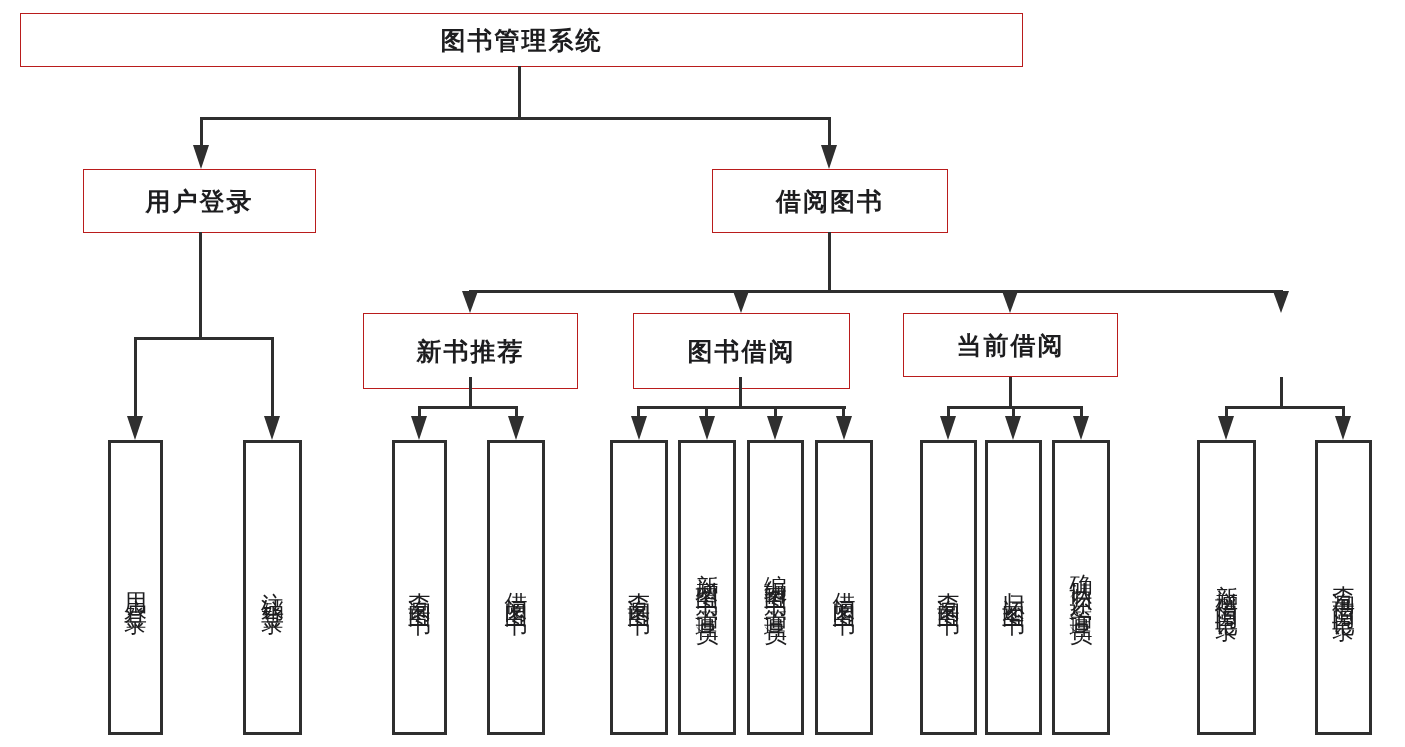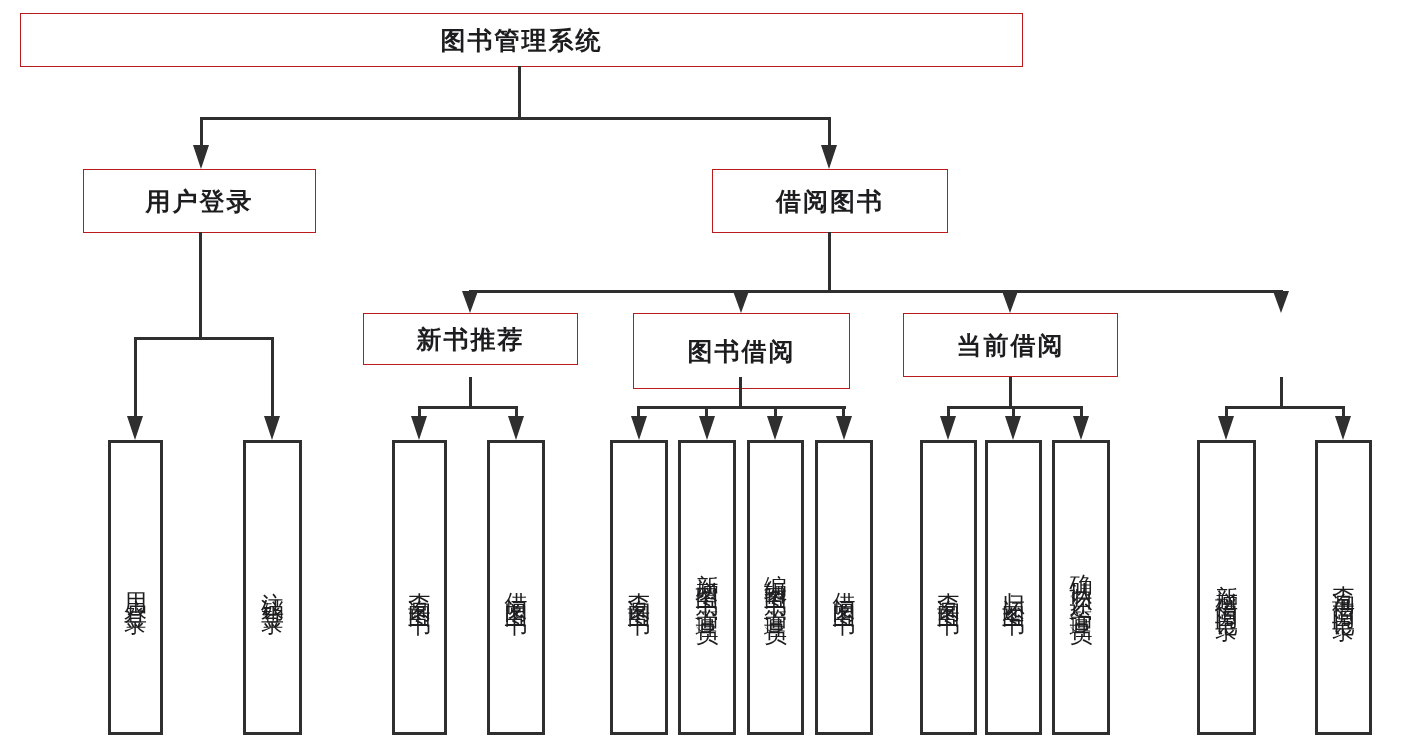--- a/index.html
+++ b/index.html
@@ -89,21 +89,21 @@
   <div class="vl" style="left:271px;top:337px;height:80px"></div>
   <div class="ar" style="left:264px;top:416px"></div>
 
   <div class="vl" style="left:828px;top:232px;height:60px"></div>
   <div class="hl" style="left:469px;top:290px;width:814px"></div>
   <div class="ar ar-s" style="left:462px;top:291px"></div>
   <div class="ar ar-s" style="left:733px;top:291px"></div>
   <div class="ar ar-s" style="left:1002px;top:291px"></div>
   <div class="ar ar-s" style="left:1273px;top:291px"></div>
 
-  <div class="box" style="left:363px;top:313px;width:215px;height:52px">
+  <div class="box" style="left:363px;top:313px;width:215px;height:76px">
     <span>新书推荐</span>
   </div>
   <div class="box" style="left:633px;top:313px;width:217px;height:76px">
     <span>图书借阅</span>
   </div>
   <div class="box" style="left:903px;top:313px;width:215px;height:64px">
     <span>当前借阅</span>
   </div>
 
   <div class="vl" style="left:469px;top:377px;height:31px"></div>

